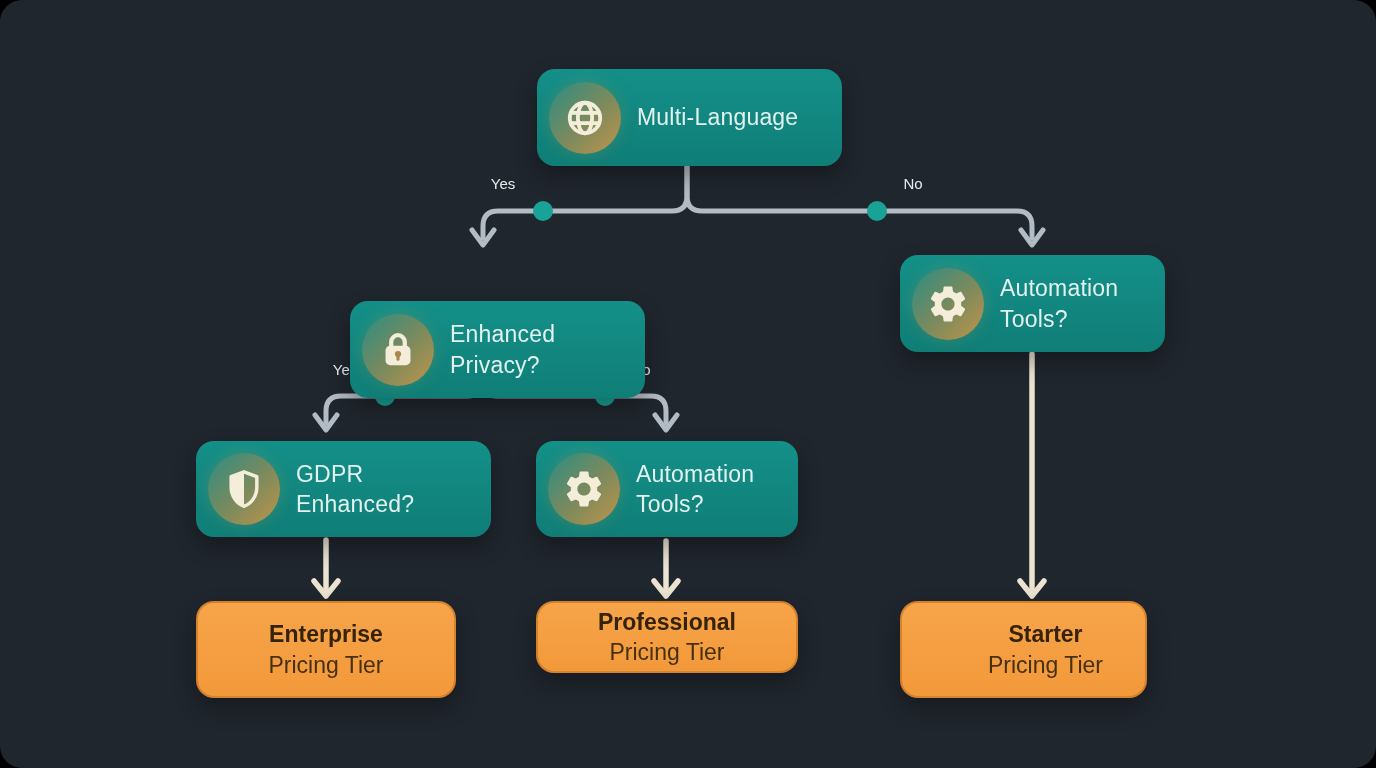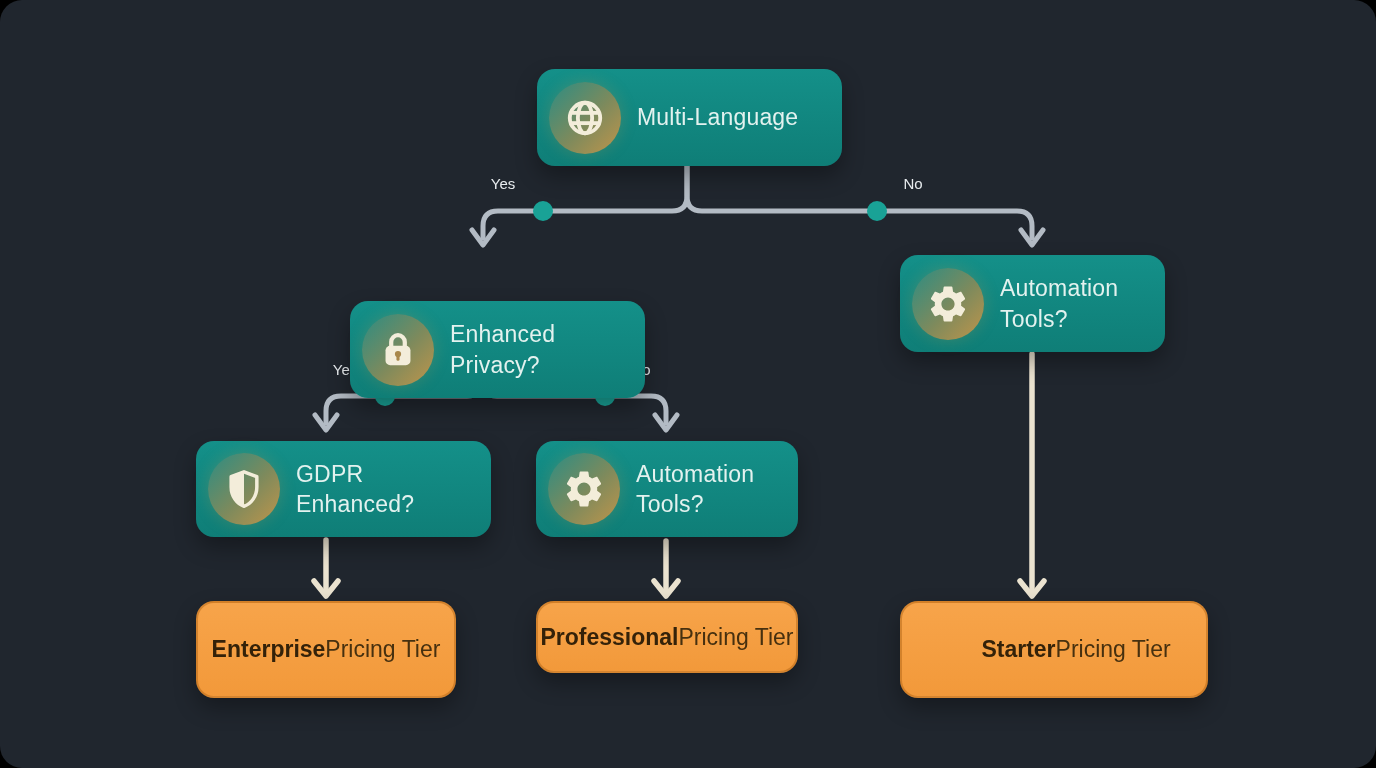--- a/index.html
+++ b/index.html
@@ -39,21 +39,21 @@
   .badge svg { width: 44px; height: 44px; }
   .node-text {
     color: #e3f2ef;
     font-size: 23px; line-height: 1.32;
     letter-spacing: 0.2px;
   }
   .tier {
     background: linear-gradient(180deg, #f7a44a 0%, #f2993a 100%);
     border: 2px solid rgba(170,95,18,0.45);
     border-radius: 18px;
-    flex-direction: row; justify-content: center; align-items: center;
+    flex-direction: column; justify-content: center; align-items: center;
     text-align: center;
     font-size: 23px; line-height: 1.32;
     color: #46300f;
   }
   .tier .t1 { font-weight: bold; color: #342209; }
   .edge-label {
     position: absolute;
     width: 70px; text-align: center;
     color: #e8ecef; font-size: 15px;
   }
@@ -175,17 +175,17 @@
   </div>
 
   <div class="node tier" style="left:196px; top:601px; width:260px; height:97px;">
     <div class="t1">Enterprise</div>
     <div class="t2">Pricing Tier</div>
   </div>
   <div class="node tier" style="left:536px; top:601px; width:262px; height:72px;">
     <div class="t1">Professional</div>
     <div class="t2">Pricing Tier</div>
   </div>
-  <div class="node tier" style="left:900px; top:601px; width:308px; height:97px;padding-left:44px;">
+  <div class="node tier" style="left:900px; top:601px; width:247px; height:97px;padding-left:44px;">
     <div class="t1">Starter</div>
     <div class="t2">Pricing Tier</div>
   </div>
 </div>
 
 </body></html>

